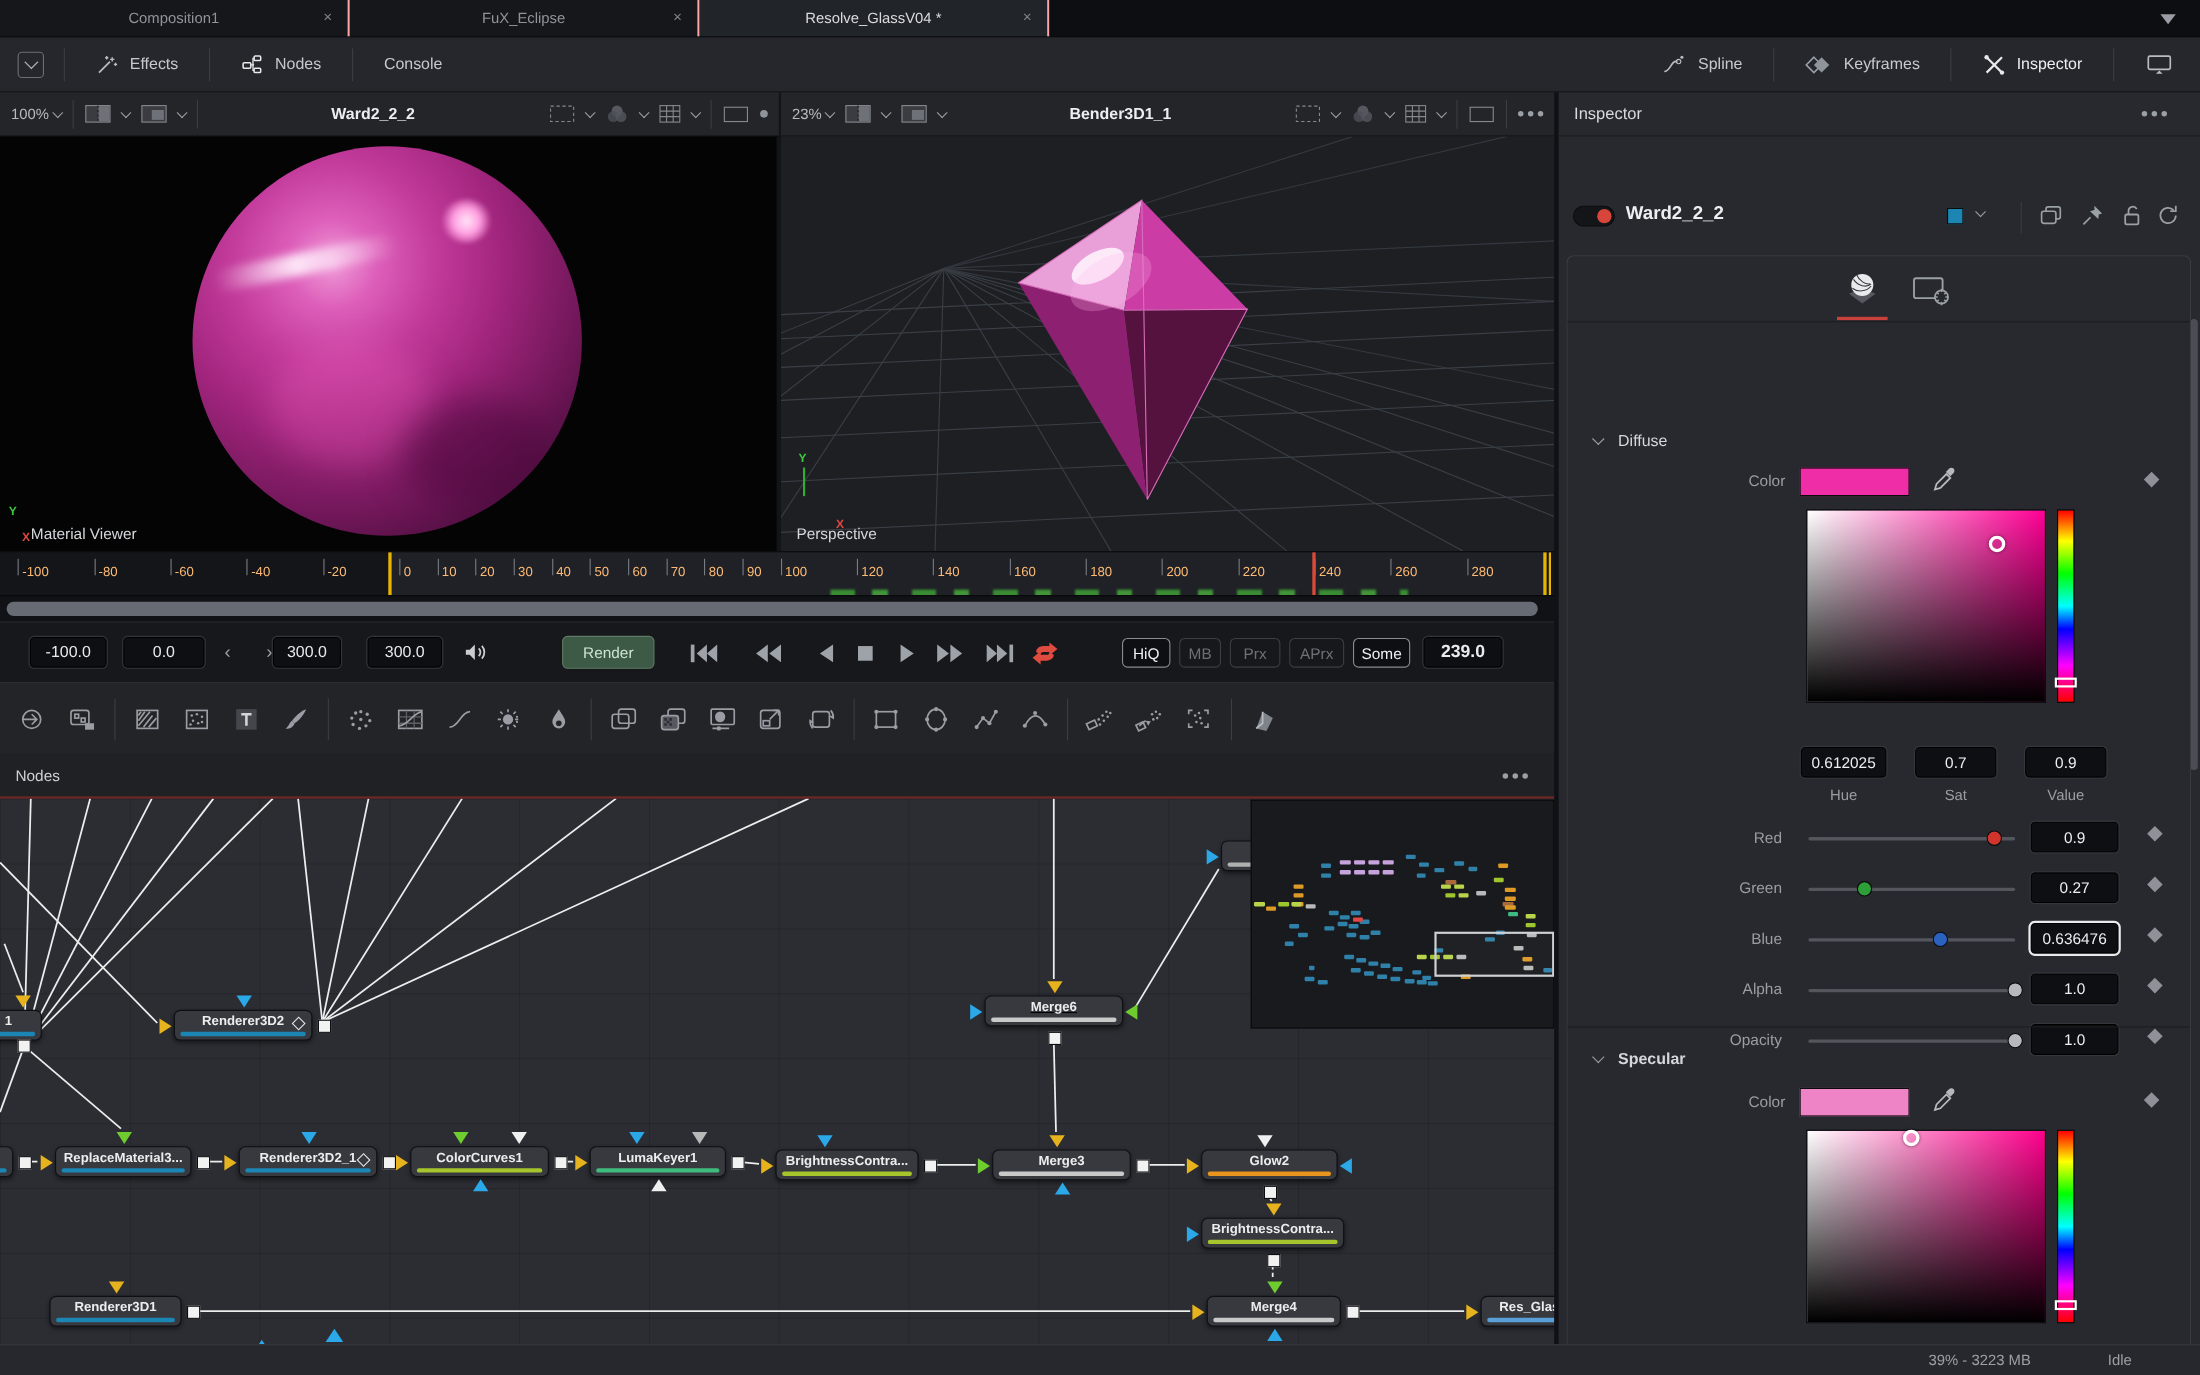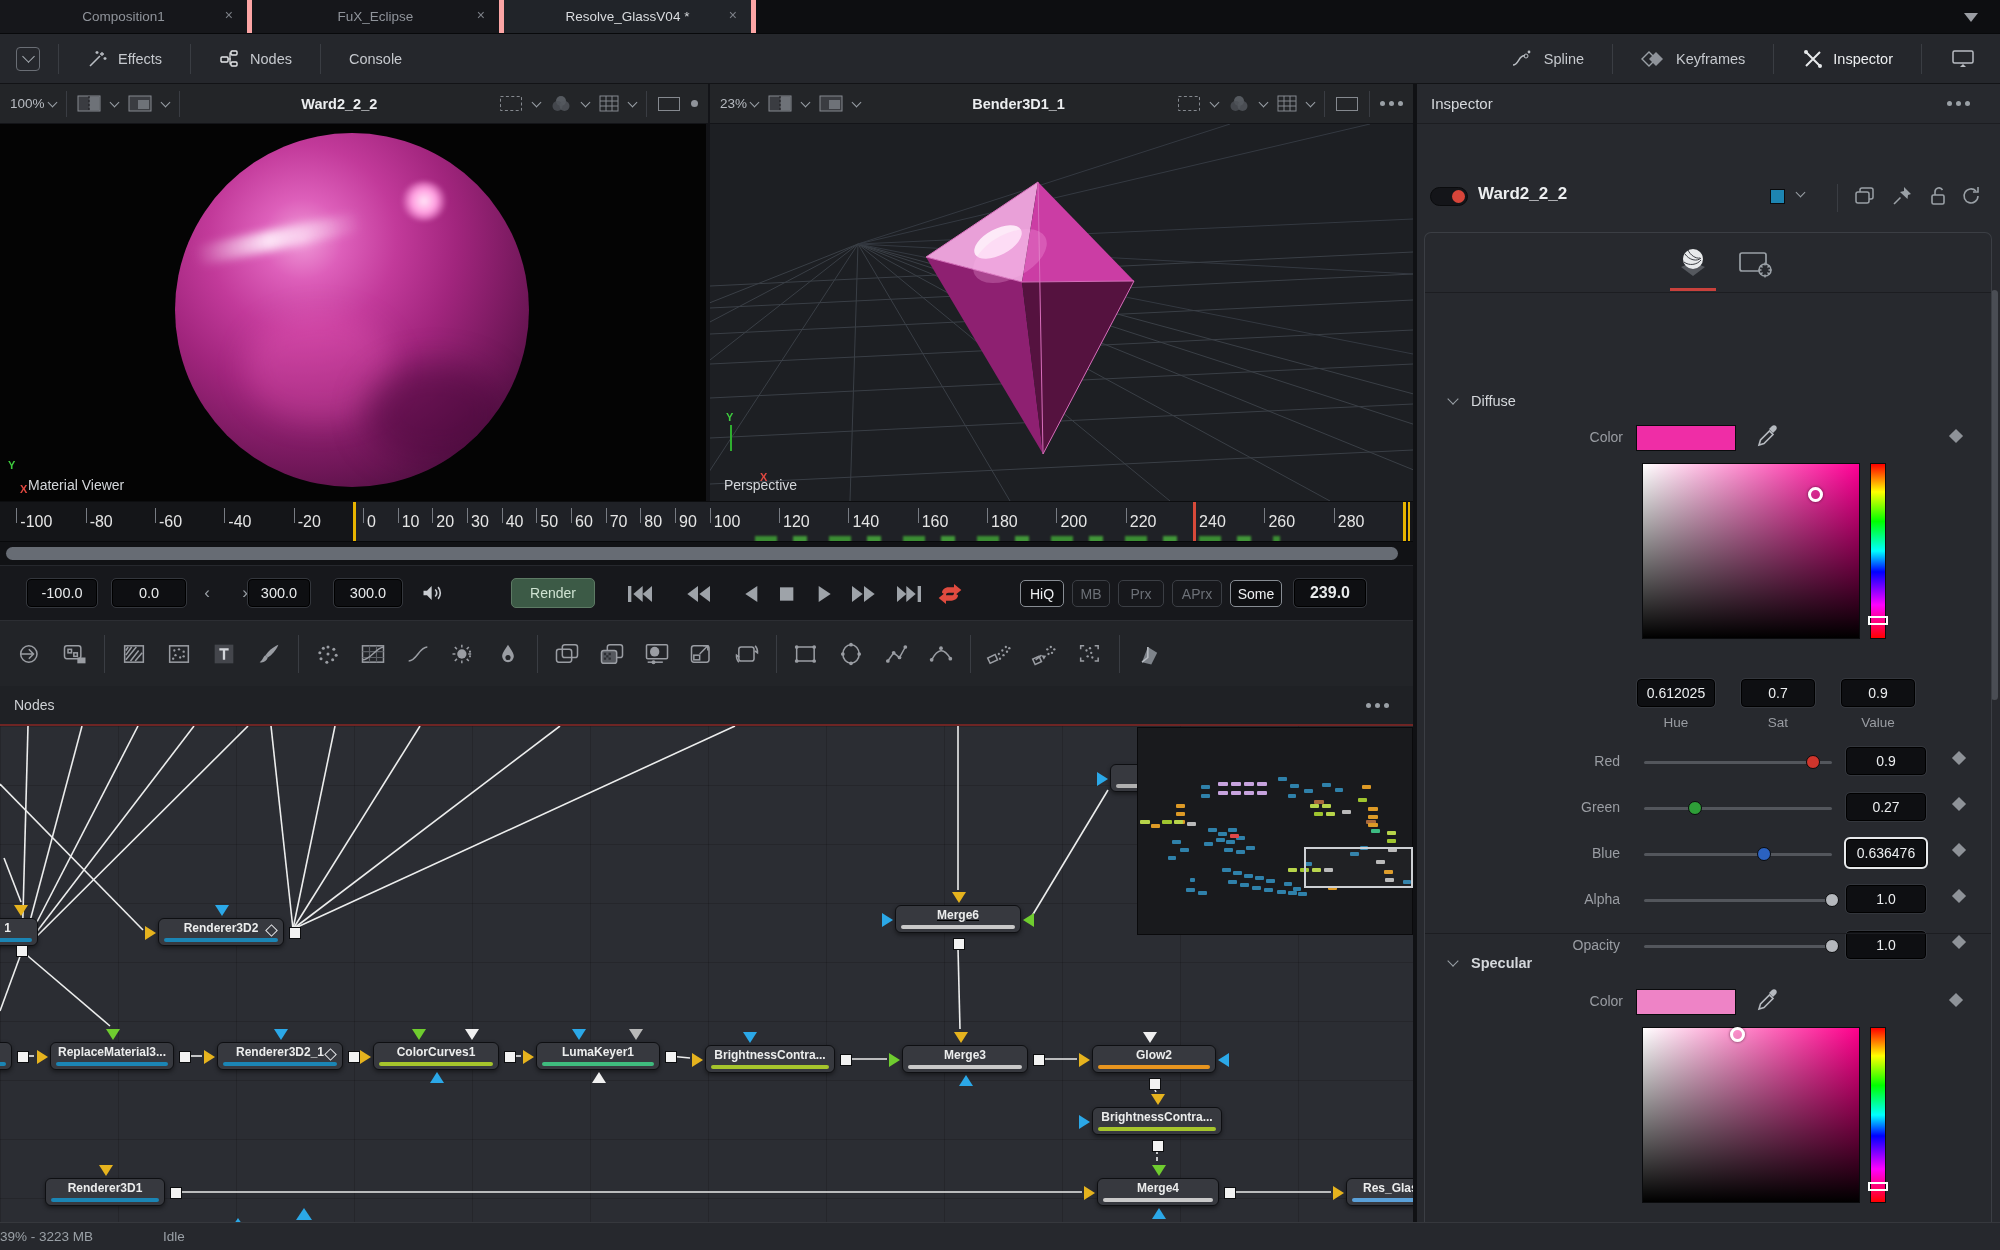--- a/index.html
+++ b/index.html
@@ -4,22 +4,22 @@
 <style>
   * { box-sizing: border-box; margin:0; padding:0; }
   html,body { width:2000px; height:1250px; background:#1b1c20; overflow:hidden;
     font-family:"Liberation Sans", sans-serif; }
   #root { position:relative; width:2000px; height:1250px; background:#1b1c20; }
   .abs { position:absolute; }
 
   
   #tabbar { position:absolute; left:0; top:0; width:2000px; height:34px; background:#0d0e11;
     display:flex; align-items:stretch; border-bottom:1px solid #08090b;}
-  .tab { width:252px; display:flex; align-items:center; justify-content:center; gap:10px;
-    background:#16171b; border-right:5px solid #fca5a5; color:#8f939a; font-size:13.5px; position:relative;}
+  .tab { width:318px; display:flex; align-items:center; justify-content:center; gap:10px;
+    background:#16171b; border-right:2px solid #fca5a5; color:#8f939a; font-size:13.5px; position:relative;}
   .tab.active { background:#212429; color:#d9dbde; }
   .tab .x { color:#7d8188; font-size:14px; position:absolute; right:14px; top:7px; cursor:pointer;}
   .tab-rest { flex:1; background:#0d0e11; position:relative;}
   .tab-overflow { position:absolute; right:22px; top:13px; width:0; height:0;
     border-left:7px solid transparent; border-right:7px solid transparent; border-top:9px solid #9a9da3;}
 
   
   #topbar { position:absolute; left:0; top:34px; width:2000px; height:50px; background:#25272c;
     display:flex; align-items:center; border-bottom:1px solid #121316; color:#c6c9ce; font-size:14.5px;}
   .tb-sep { width:1px; height:30px; background:#3a3d43; margin:0 18px;}
@@ -65,21 +65,21 @@
     background:rgba(70,5,55,.5); filter:blur(16px);}
   .view-label { position:absolute; left:14px; bottom:8px; color:#d4d7db; font-size:14px;}
   .axisY { color:#3ecb3e; font-size:11px; font-weight:bold;}
   .axisX { color:#e04840; font-size:11px; font-weight:bold;}
 
   
   #ruler { position:absolute; left:0; top:501px; width:1413px; height:40px; background:#141518;
     overflow:hidden; border-top:1px solid #0c0d0f; cursor:pointer;}
   #ruler .range { position:absolute; top:0; height:40px; background:#1f2126;}
   .tickline { position:absolute; top:6px; width:1px; height:15px; background:#787c83;}
-  .ticklabel { position:absolute; top:11px; color:#e5e5e5; font-size:16px;text-align:center;}
+  .ticklabel { position:absolute; top:11px; color:#fdba74; font-size:12px;text-align:center;}
   .marker { position:absolute; top:0; width:3px; height:40px;}
   #greensmudge { position:absolute; left:755px; top:536px; width:525px; height:7px; opacity:.85;
     filter:blur(1.2px); overflow:hidden;
     background:repeating-linear-gradient(90deg,#3f9f35 0 22px, transparent 22px 38px, #47aa3c 38px 52px, transparent 52px 74px);}
 
   
   #hscroll { position:absolute; left:0; top:541px; width:1413px; height:24px; background:#111215;
     border-top:1px solid #08090b;}
   #hscroll .thumb { position:absolute; left:6px; top:5px; width:1392px; height:13px; border-radius:7px;
     background:#676c74;}
@@ -179,21 +179,21 @@
   .vbox.focused { outline:2px solid #e8eaec; }
   .sublabel { position:absolute; color:#9a9da3; font-size:13.5px; width:80px; text-align:center;}
   .srow-label { position:absolute; color:#9a9da3; font-size:14px; width:135px; text-align:right;}
   .strack { position:absolute; left:219px; width:188px; height:3px; background:#53565c; border-radius:2px;
     cursor:pointer;}
   .sknob { position:absolute; top:-6px; width:14px; height:14px; border-radius:50%; border:1px solid #0a0b0d;}
   .kf-dia { position:absolute; width:10px; height:10px; background:#8e9298; transform:rotate(45deg); cursor:pointer;}
 
   
   #statusbar { position:absolute; left:0; top:1222px; width:2000px; height:28px; background:#26282d;
-    border-top:1px solid #36383d; display:flex; align-items:center; 
+    border-top:1px solid #36383d; display:flex; align-items:center; justify-content:flex-end;
     color:#9aa0a6; font-size:13.5px; gap:70px; padding-right:62px;}
 </style>
 </head>
 <body>
 
 <div id="root">
 
   <div id="tabbar">
       <div class="tab">
         <span>Composition1</span>

